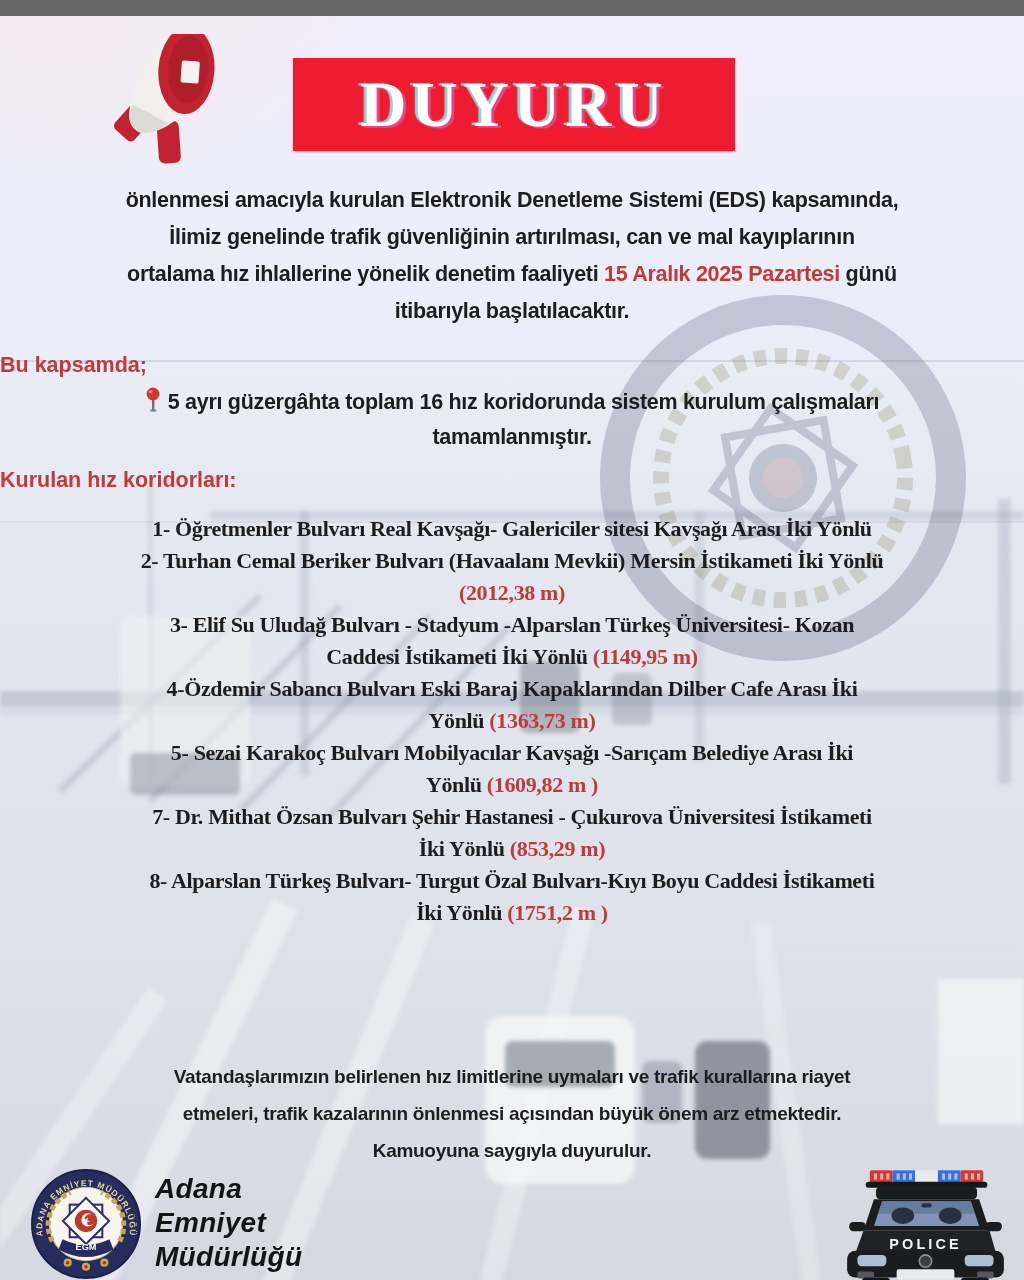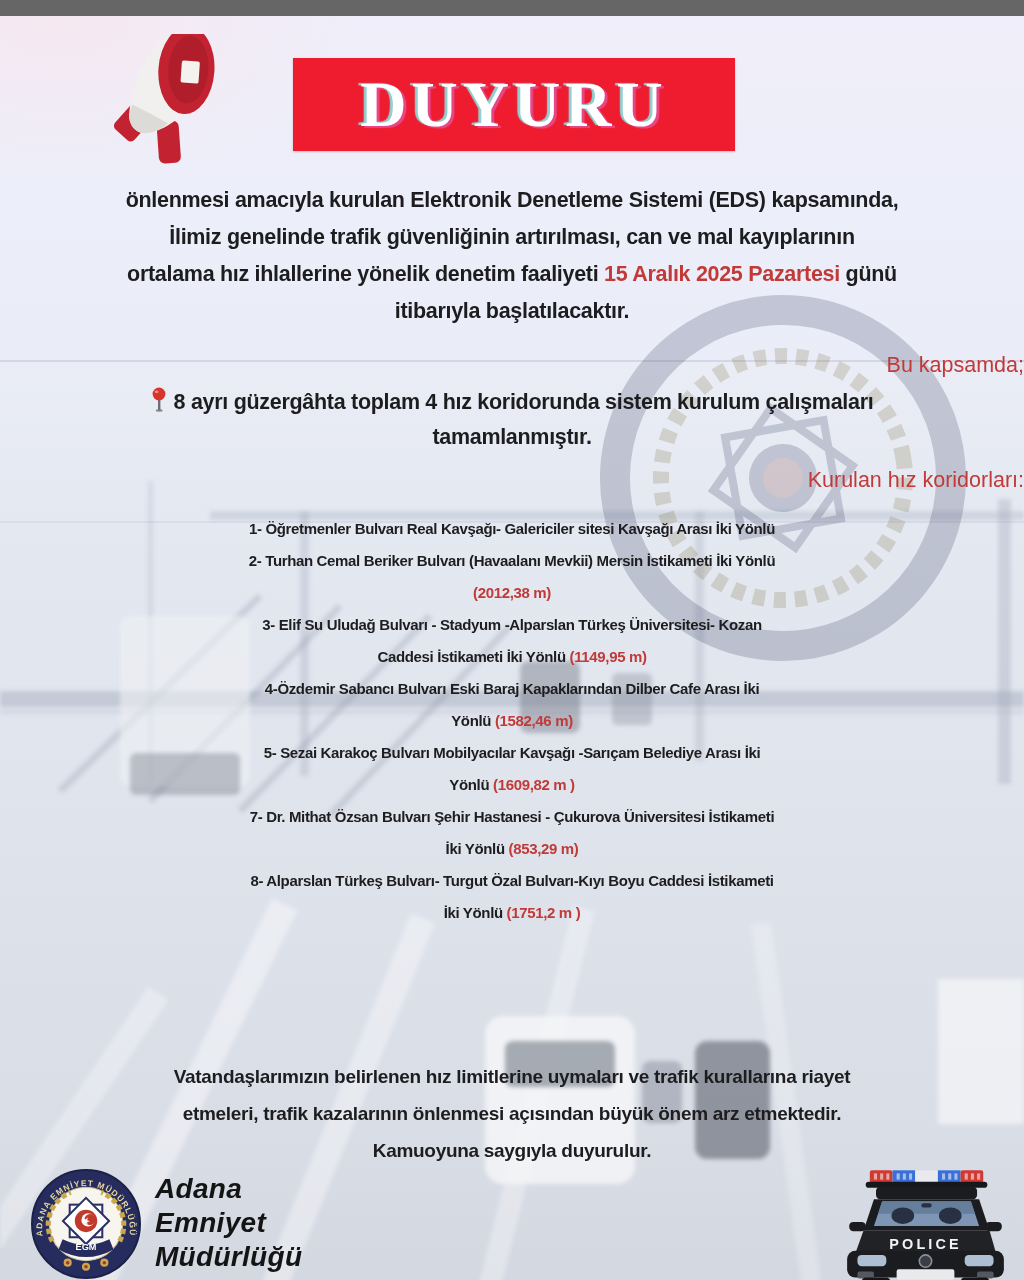--- a/index.html
+++ b/index.html
@@ -38,26 +38,26 @@
   .banner h1{
     margin:0;font-family:"Liberation Serif",serif;font-weight:bold;
     font-size:64px;letter-spacing:5px;color:#fff;
     text-shadow:-3px -1px 1px rgba(135,228,230,.9), 3px 2px 1px rgba(228,100,195,.6);
   }
   
   .tblock{position:absolute;left:12px;width:1000px;text-align:center;font-weight:bold;}
   .tblock .line{white-space:nowrap;}
   .intro{top:166px;font-size:21.5px;line-height:37px;letter-spacing:-0.3px;}
   .red{color:var(--accent-red);}
-  .h-red{position:absolute;left:0;width:1024px;text-align:right;font-weight:normal;color:var(--accent-red);font-size:21.5px;}
+  .h-red{position:absolute;left:0;width:1024px;text-align:left;font-weight:bold;color:var(--accent-red);font-size:21.5px;}
   .kapsamda-h{top:337px;}
   .kapsamda{top:369px;font-size:21.5px;line-height:35px;letter-spacing:-0.3px;}
   .pin{display:inline-block;width:16px;height:26px;vertical-align:-4px;margin-right:7px;}
   .corridors-h{top:452px;}
-  .corridors{top:497px;font-size:15px;line-height:32px;letter-spacing:-0.35px;}
+  .corridors{top:497px;font-size:22px;line-height:32px;letter-spacing:-0.35px;font-family:Liberation Serif, serif;}
   .closing{top:1042px;font-size:19px;line-height:37px;letter-spacing:-0.3px;}
   
   .emblem{position:absolute;left:30px;top:1152px;width:112px;height:112px;}
   .org{
     position:absolute;left:155px;top:1156px;font-size:28px;line-height:34px;
     font-weight:bold;font-style:italic;color:#141414;letter-spacing:.3px;
   }
   .police-car{position:absolute;left:843px;top:1146px;width:165px;height:128px;}
 </style>
 </head>
@@ -147,41 +147,41 @@
   </div>
 
   <div class="h-red kapsamda-h">Bu kapsamda;</div>
   <div class="tblock kapsamda">
     <div class="line">
       <svg class="pin" viewBox="0 0 16 26" xmlns="http://www.w3.org/2000/svg">
         <rect x="7" y="12" width="2.4" height="11" fill="#6c6f76"></rect>
         <ellipse cx="8.2" cy="23.5" rx="3.4" ry="1.2" fill="#6c6f76" opacity=".8"></ellipse>
         <circle cx="8" cy="7" r="6.4" fill="#d8342c"></circle>
         <ellipse cx="5.6" cy="4.8" rx="2" ry="1.4" fill="#f2968f" opacity=".9"></ellipse>
-      </svg><span>8 ayrı güzergâhta toplam 4 hız koridorunda sistem kurulum çalışmaları</span>
+      </svg><span>5 ayrı güzergâhta toplam 16 hız koridorunda sistem kurulum çalışmaları</span>
     </div>
     <div class="line"><span>tamamlanmıştır.</span></div>
   </div>
 
   <div class="h-red corridors-h">Kurulan hız koridorları:</div>
   <div class="tblock corridors">
     <div class="corridor">
       <div class="line"><span>1- Öğretmenler Bulvarı Real Kavşağı- Galericiler sitesi Kavşağı Arası İki Yönlü</span></div>
     </div>
     <div class="corridor">
       <div class="line"><span>2- Turhan Cemal Beriker Bulvarı (Havaalanı Mevkii) Mersin İstikameti İki Yönlü</span></div>
       <div class="line"><span></span><span class="red">(2012,38 m)</span><span></span></div>
     </div>
     <div class="corridor">
       <div class="line"><span>3- Elif Su Uludağ Bulvarı - Stadyum -Alparslan Türkeş Üniversitesi- Kozan</span></div>
       <div class="line"><span>Caddesi İstikameti İki Yönlü </span><span class="red">(1149,95 m)</span><span></span></div>
     </div>
     <div class="corridor">
       <div class="line"><span>4-Özdemir Sabancı Bulvarı Eski Baraj Kapaklarından Dilber Cafe Arası İki</span></div>
-      <div class="line"><span>Yönlü </span><span class="red">(1582,46 m)</span><span></span></div>
+      <div class="line"><span>Yönlü </span><span class="red">(1363,73 m)</span><span></span></div>
     </div>
     <div class="corridor">
       <div class="line"><span>5- Sezai Karakoç Bulvarı Mobilyacılar Kavşağı -Sarıçam Belediye Arası İki</span></div>
       <div class="line"><span>Yönlü </span><span class="red">(1609,82 m )</span><span></span></div>
     </div>
     <div class="corridor">
       <div class="line"><span>7- Dr. Mithat Özsan Bulvarı Şehir Hastanesi - Çukurova Üniversitesi İstikameti</span></div>
       <div class="line"><span>İki Yönlü </span><span class="red">(853,29 m)</span><span></span></div>
     </div>
     <div class="corridor">

